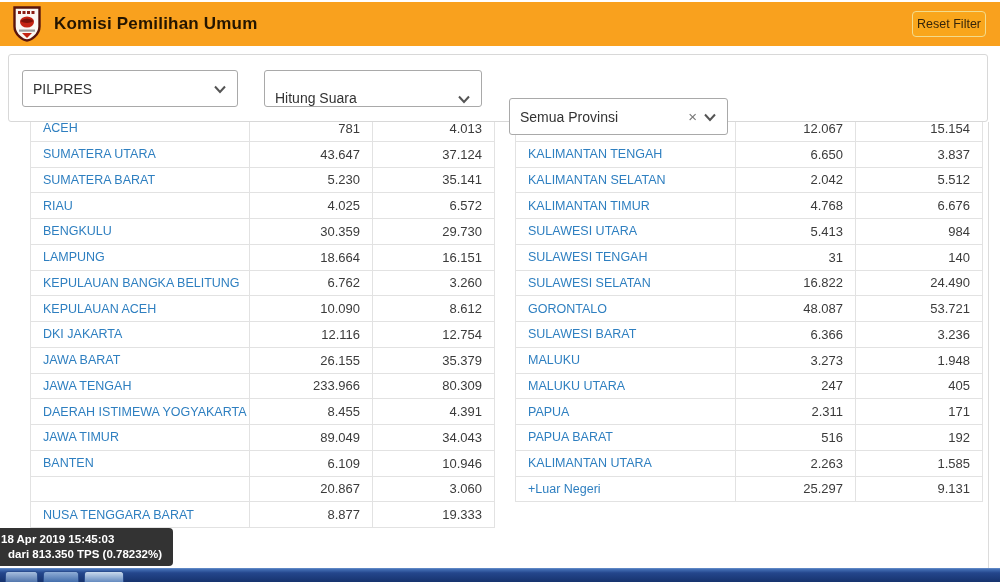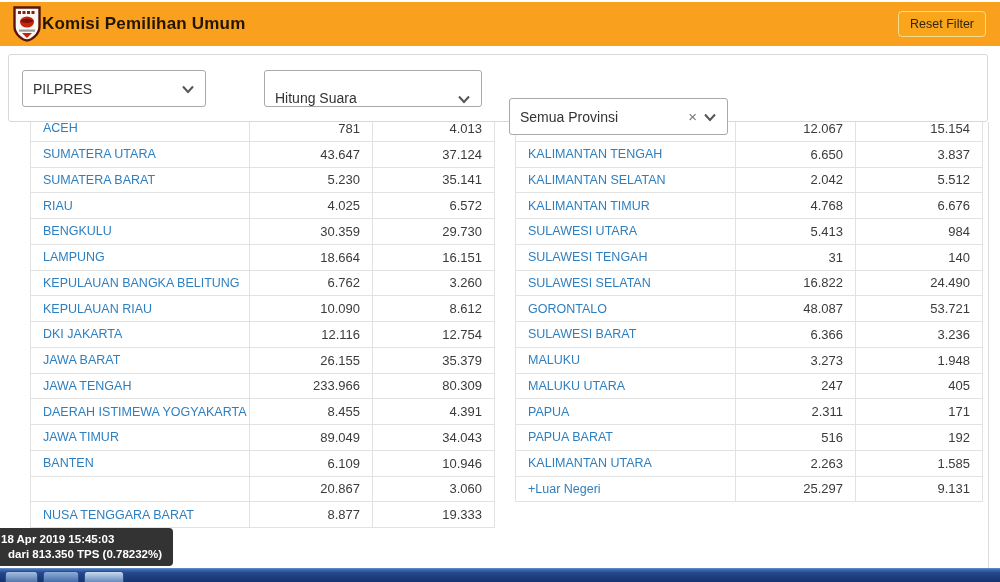--- a/index.html
+++ b/index.html
@@ -3,33 +3,33 @@
 <meta charset="utf-8">
 <style>
   * { margin:0; padding:0; box-sizing:border-box; }
   html,body { width:1000px; height:582px; overflow:hidden; background:#fff;
               font-family:"Liberation Sans", sans-serif; position:relative; }
 
   
   .topbar { position:absolute; top:2px; left:0; width:1000px; height:44px;
             background:#F9A11E; display:flex; align-items:center; padding:0 14px 0 12px; z-index:6; }
   .logo-wrap { width:30px; height:36px; flex:0 0 auto; }
-  .app-title { font-weight:bold; font-size:17px; color:#241500; letter-spacing:.2px; }
+  .app-title { font-weight:bold; font-size:17px; color:#241500; margin-left:12px; letter-spacing:.2px; }
   .reset-btn { margin-left:auto; background:#F9A61C; border:1px solid #F2DC8D; border-radius:4px;
-               color:#35250a; font-size:12.5px; padding:5px 11px; cursor:pointer;
+               color:#35250a; font-size:12.5px; padding:5px 4px; cursor:pointer;
                font-family:"Liberation Sans", sans-serif; }
 
   
   .filter-card { position:absolute; left:8px; top:54px; width:980px; height:68px;
                  background:#fff; border:1px solid #d8d8d8; border-radius:3px; z-index:5; }
   .select-box { position:absolute; top:15px; height:37px; background:#fff;
                 border:1px solid #a9a9a9; border-radius:3px; display:flex; align-items:center;
                 padding:0 10px; font-size:14px; color:#333; cursor:pointer; }
   .select-box .grow { flex:1; }
-  .sel-1 { left:13px;  width:184px; }
+  .sel-1 { left:13px;  width:216px; }
   .sel-2 { left:255px; width:218px;align-items:flex-end; }
   .sel-3 { left:500px; width:219px;margin-top:28px; }
   .chev { width:14px; height:14px; flex:0 0 auto; margin-left:6px; }
   .clear-x { color:#777; font-size:15px; line-height:1; margin-left:6px; }
 
   
   .tables-viewport { position:absolute; left:12px; top:122px; width:990px; height:446px;
                      overflow:hidden; z-index:1; }
   table.data { position:absolute; top:-7px; border-collapse:collapse; background:#fff;
                table-layout:fixed; }
@@ -135,21 +135,21 @@
           <td class="name">LAMPUNG</td>
           <td class="num n1">18.664</td>
           <td class="num n2">16.151</td>
         </tr>
         <tr>
           <td class="name">KEPULAUAN BANGKA BELITUNG</td>
           <td class="num n1">6.762</td>
           <td class="num n2">3.260</td>
         </tr>
         <tr>
-          <td class="name">KEPULAUAN RIAU</td>
+          <td class="name">KEPULAUAN ACEH</td>
           <td class="num n1">10.090</td>
           <td class="num n2">8.612</td>
         </tr>
         <tr>
           <td class="name">DKI JAKARTA</td>
           <td class="num n1">12.116</td>
           <td class="num n2">12.754</td>
         </tr>
         <tr>
           <td class="name">JAWA BARAT</td>

